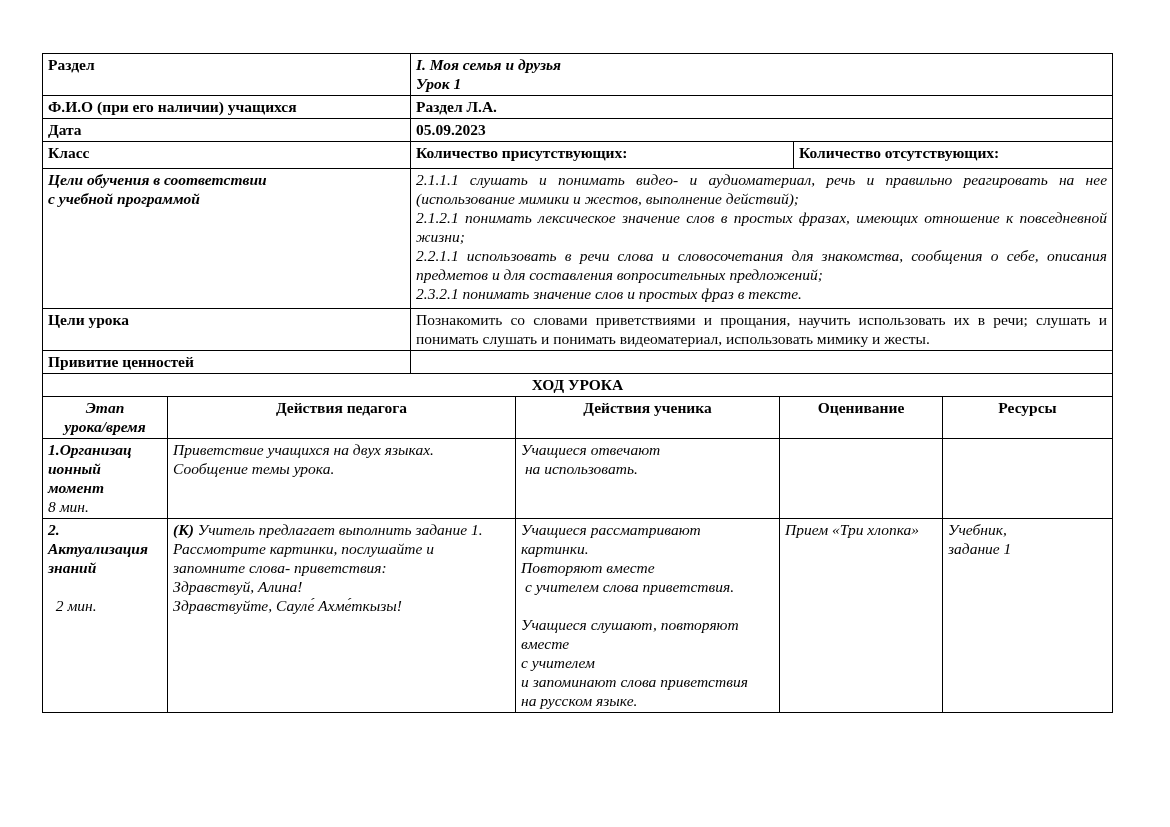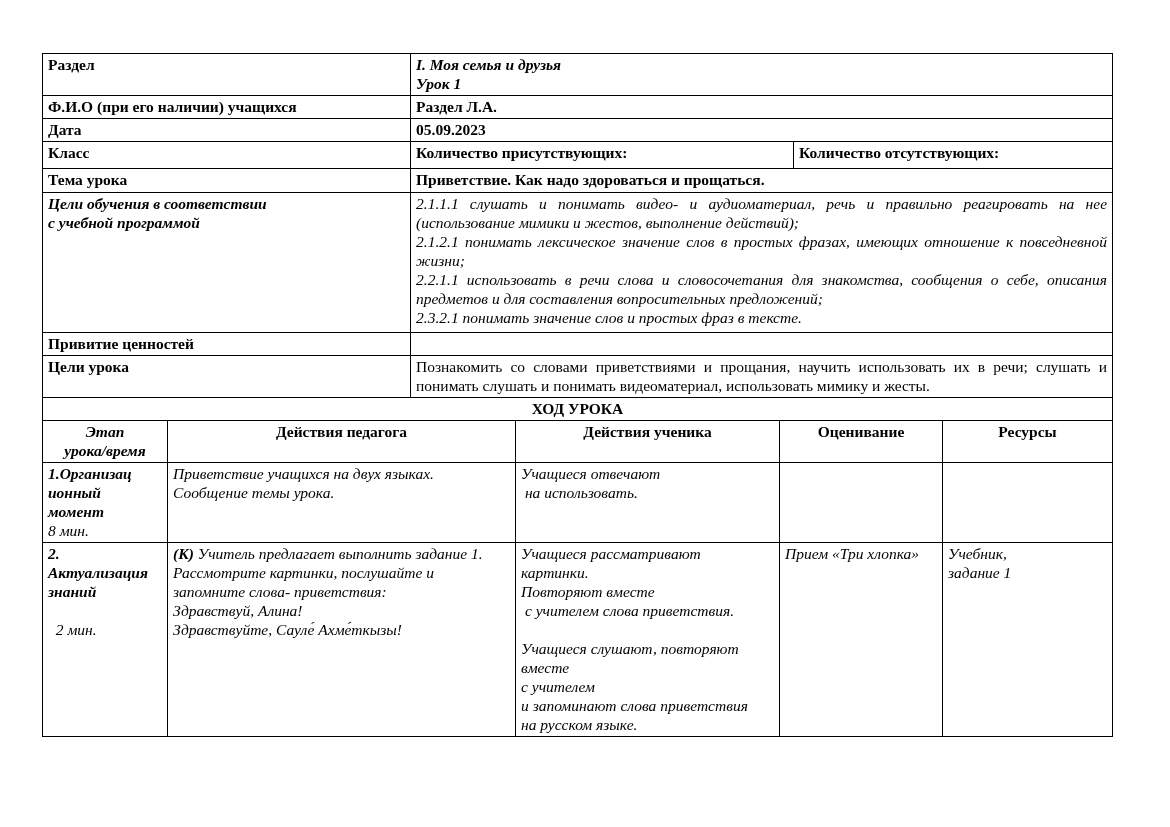--- a/index.html
+++ b/index.html
@@ -61,38 +61,34 @@
       <tr>
         <td class="b" style="height:22px">Дата</td>
         <td colspan="2" class="b">05.09.2023</td>
       </tr>
       <tr>
         <td class="b" style="height:27px">Класс</td>
         <td class="b">Количество присутствующих:</td>
         <td class="b">Количество отсутствующих:</td>
       </tr>
       <tr>
-        <td class="b" style="height:24px">Тема урока</td>
-        <td colspan="2" class="b">Приветствие. Как надо здороваться и прощаться.</td>
-      </tr>
-      <tr>
         <td class="b pre" style="height:140px">Цели обучения в соответствии
 с учебной программой</td>
         <td colspan="2" class="pre just">2.1.1.1 слушать и понимать видео- и аудиоматериал, речь и правильно реагировать на нее (использование мимики и жестов, выполнение действий);
 2.1.2.1 понимать лексическое значение слов в простых фразах, имеющих отношение к повседневной жизни;
 2.2.1.1 использовать в речи слова и словосочетания для знакомства, сообщения о себе, описания предметов и для составления вопросительных предложений;
 2.3.2.1 понимать значение слов и простых фраз в тексте.</td>
       </tr>
       <tr>
+        <td class="b" style="height:42px">Цели урока</td>
+        <td colspan="2" class="just">Познакомить со словами приветствиями и прощания, научить использовать их в речи; слушать и понимать слушать и понимать видеоматериал, использовать мимику и жесты.</td>
+      </tr>
+      <tr>
         <td class="b" style="height:20px">Привитие ценностей</td>
         <td colspan="2"></td>
-      </tr>
-      <tr>
-        <td class="b" style="height:42px">Цели урока</td>
-        <td colspan="2" class="just">Познакомить со словами приветствиями и прощания, научить использовать их в речи; слушать и понимать слушать и понимать видеоматериал, использовать мимику и жесты.</td>
       </tr>
     </tbody>
   </table>
 
   <table class="t2">
     <colgroup>
       <col style="width:125px">
         <col style="width:348px">
         <col style="width:264px">
         <col style="width:163px">

